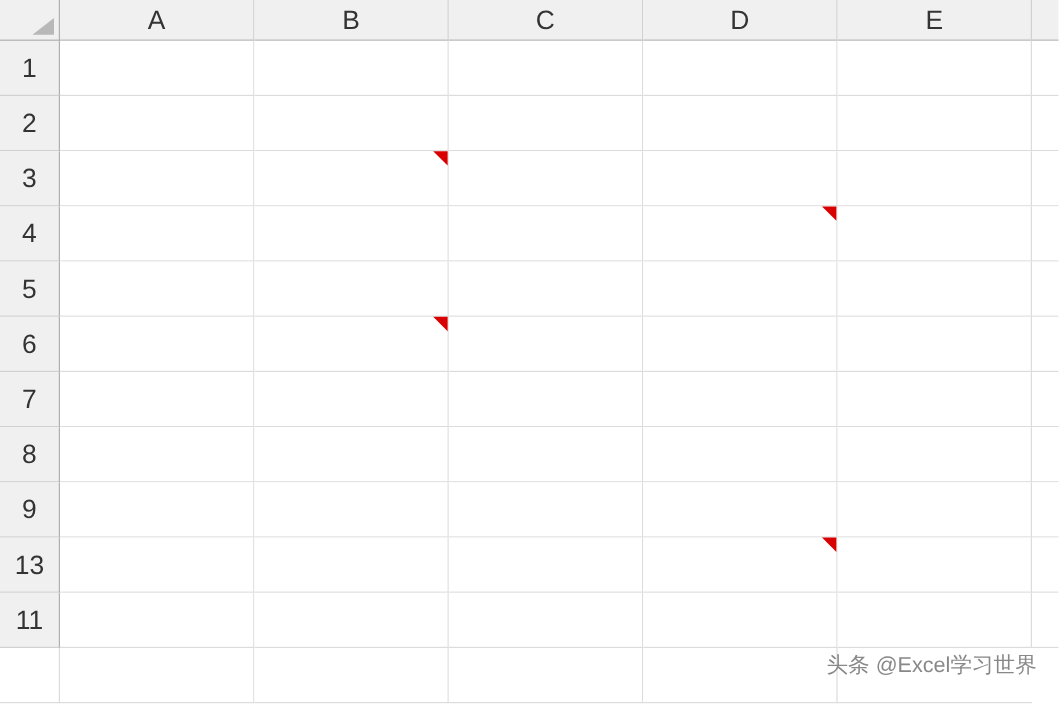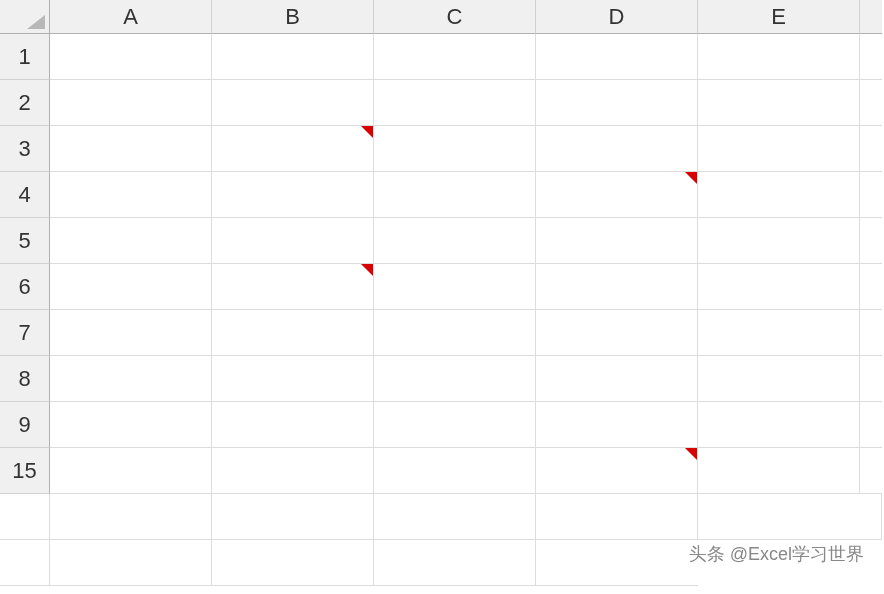--- a/index.html
+++ b/index.html
@@ -177,30 +177,31 @@
   <div class="extra-col"></div>
 
   <div class="row-header">9</div>
   <div class="cell"></div>
   <div class="cell"></div>
   <div class="cell"></div>
   <div class="cell"></div>
   <div class="cell"></div>
   <div class="extra-col"></div>
 
-  <div class="row-header">15</div>
-  <div class="cell"></div>
-  <div class="cell"></div>
-  <div class="cell"></div>
-  <div class="cell">
-      <div class="comment-indicator"></div>
-    </div>
-  <div class="cell"></div>
-  <div class="extra-col"></div>
-
+  <div class="row-header">13</div>
+  <div class="cell"></div>
+  <div class="cell"></div>
+  <div class="cell"></div>
+  <div class="cell">
+      <div class="comment-indicator"></div>
+    </div>
+  <div class="cell"></div>
+  <div class="extra-col"></div>
+
+  <div class="row-header">11</div>
   <div class="cell"></div>
   <div class="cell"></div>
   <div class="cell"></div>
   <div class="cell"></div>
   <div class="cell"></div>
   <div class="extra-col"></div>
 
   <div class="cell"></div>
   <div class="cell"></div>
   <div class="cell"></div>

